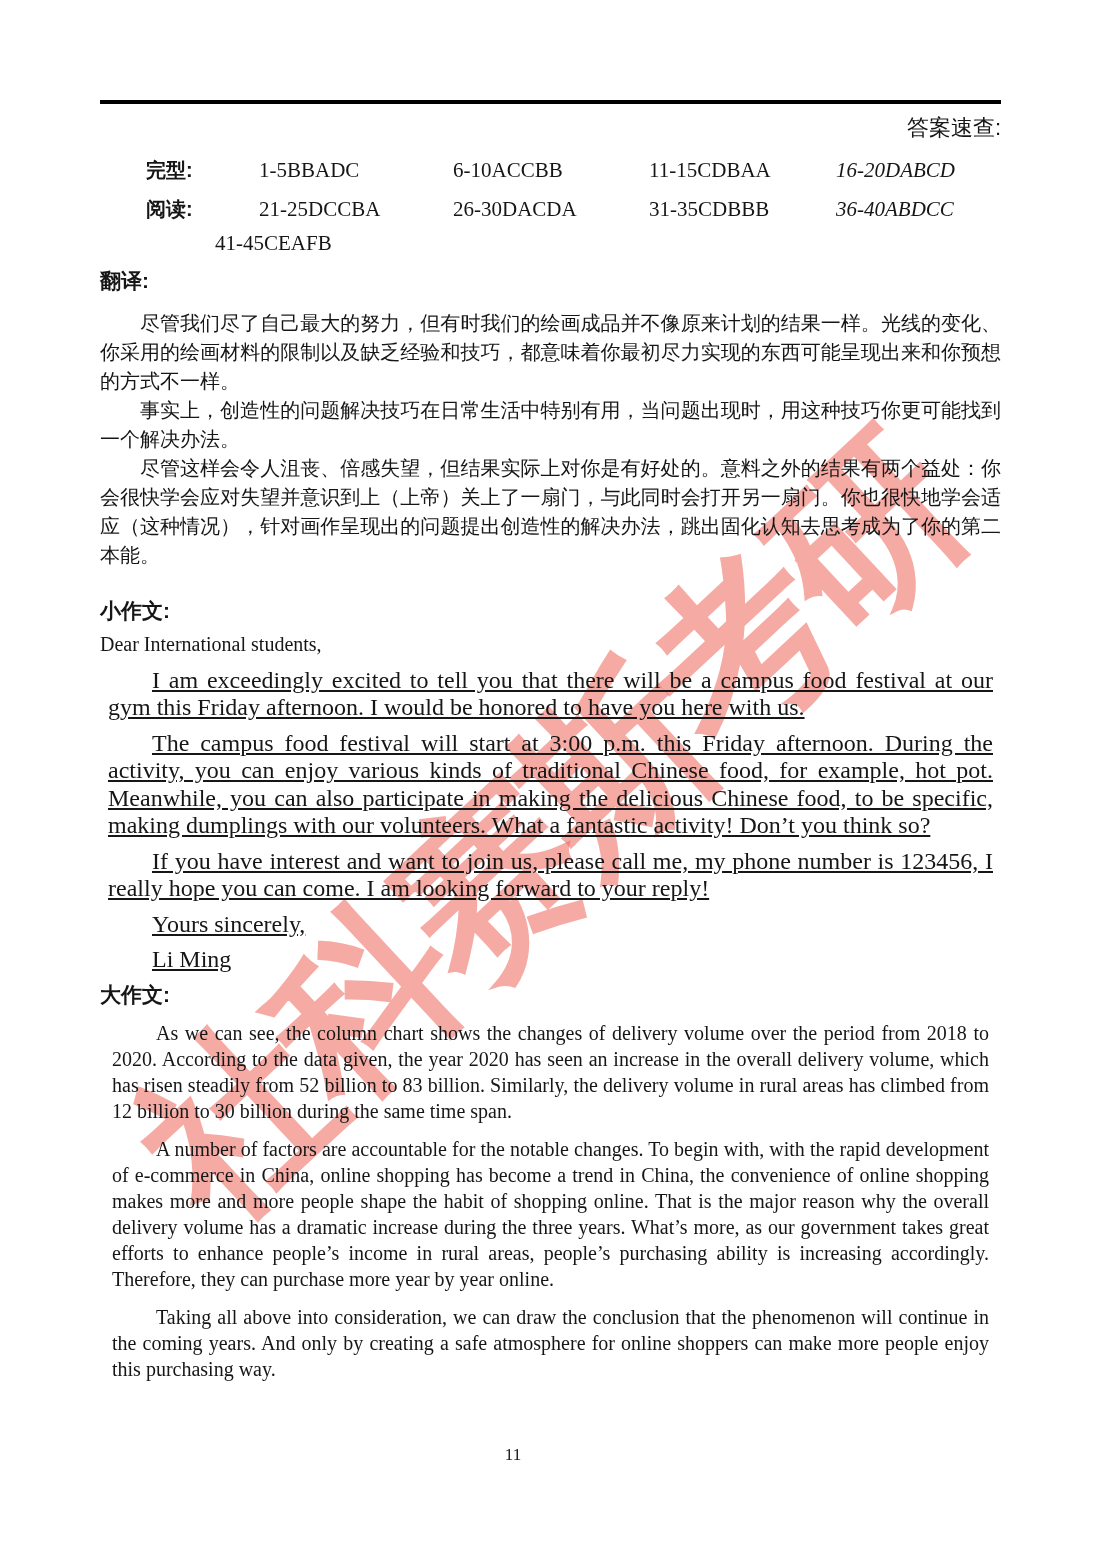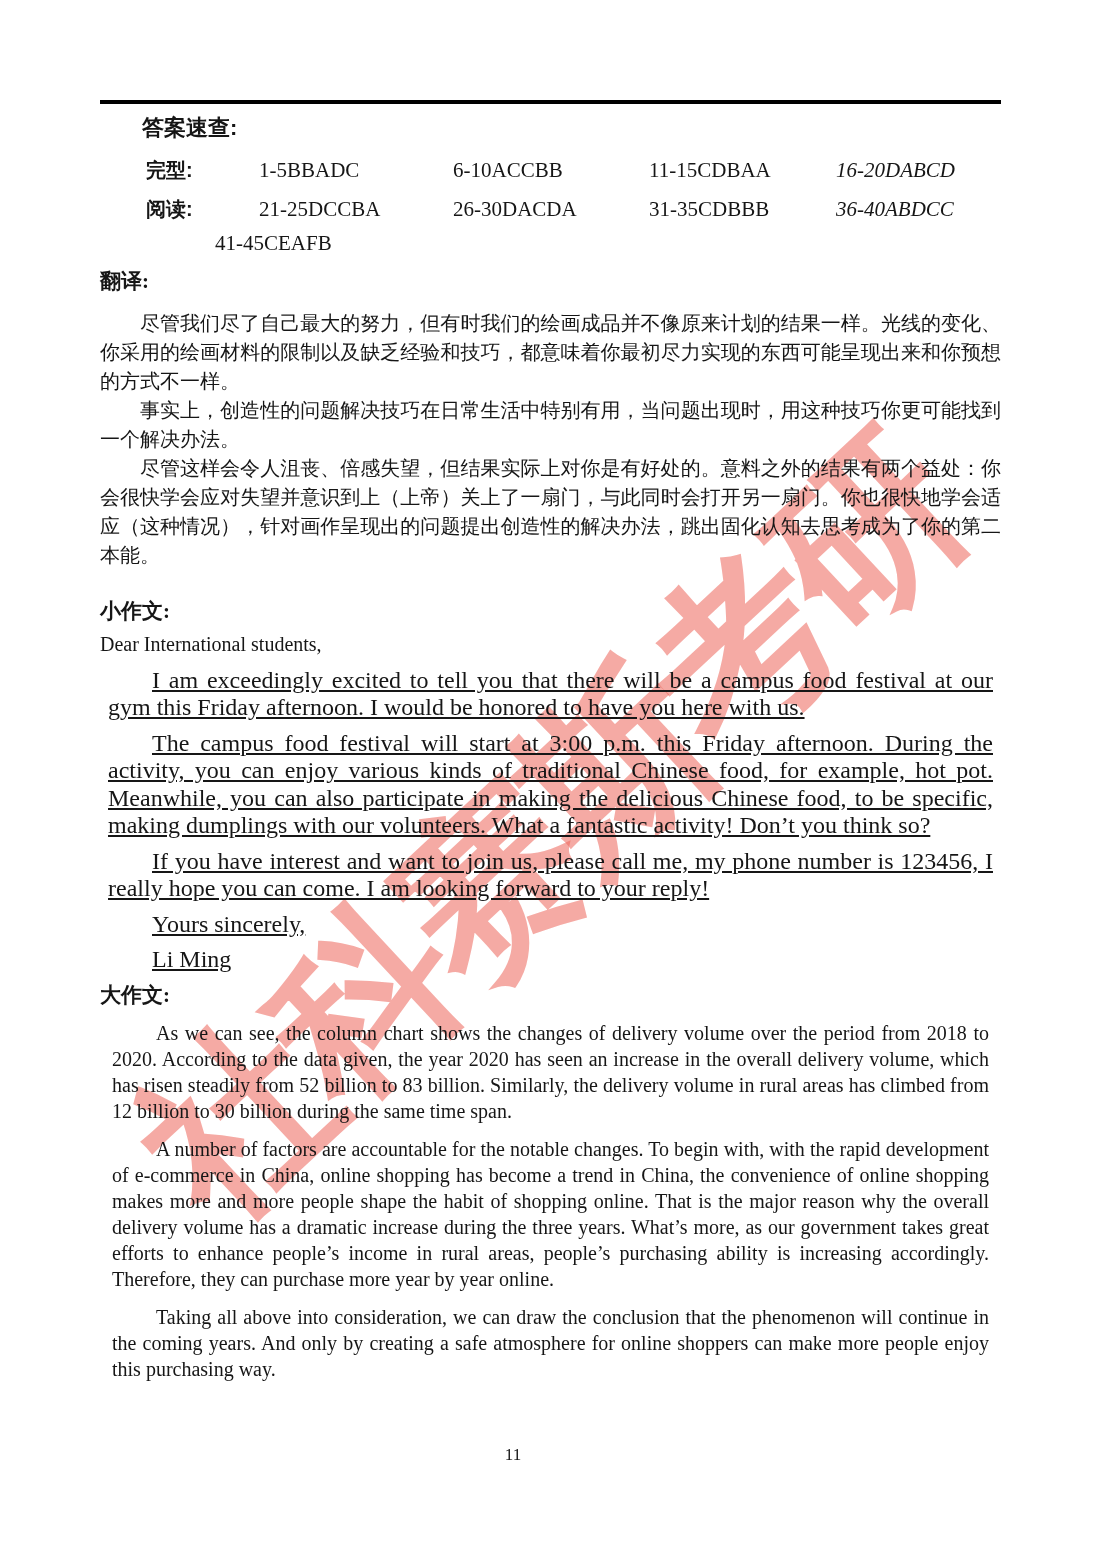--- a/index.html
+++ b/index.html
@@ -47,23 +47,23 @@
   }
   .top-rule {
     width: 901px;
     height: 4px;
     background: #000000;
   }
   .ak-title {
     margin-top: 9px;
     line-height: 29px;
     font-size: 22px;
-    font-weight: bold;
+    font-weight: normal;
     font-family: "Liberation Sans", "DejaVu Sans", sans-serif;
-    text-align: left;
+    text-align: right;
     padding-left: 42px;
   }
   .ak-row {
     display: flex;
     align-items: baseline;
     padding-left: 46px;
     line-height: 27px;
     font-size: 21px;
     gap: 44px;
   }
@@ -74,21 +74,21 @@
     width: 69px;
     font-family: "Liberation Sans", "DejaVu Sans", sans-serif;
     font-weight: bold;
     font-size: 20px;
   }
   .ak-g0 { width: 150px; }
   .ak-g1 { width: 152px; }
   .ak-g2 { width: 143px; }
   .ak-g3 { flex: 1; font-style: italic; }
   .sec-heading {
-    font-family: Liberation Serif, serif;
+    font-family: Liberation Sans, sans-serif;
     font-weight: bold;
     font-size: 21px;
     line-height: 26px;
   }
   .h-translation { margin-top: 11px; }
   .h-small-essay { margin-top: 28px; }
   .h-big-essay   { margin-top: 2px; }
   .zh-paras { margin-top: 15px; }
   .zh-paras p {
     margin: 0;

